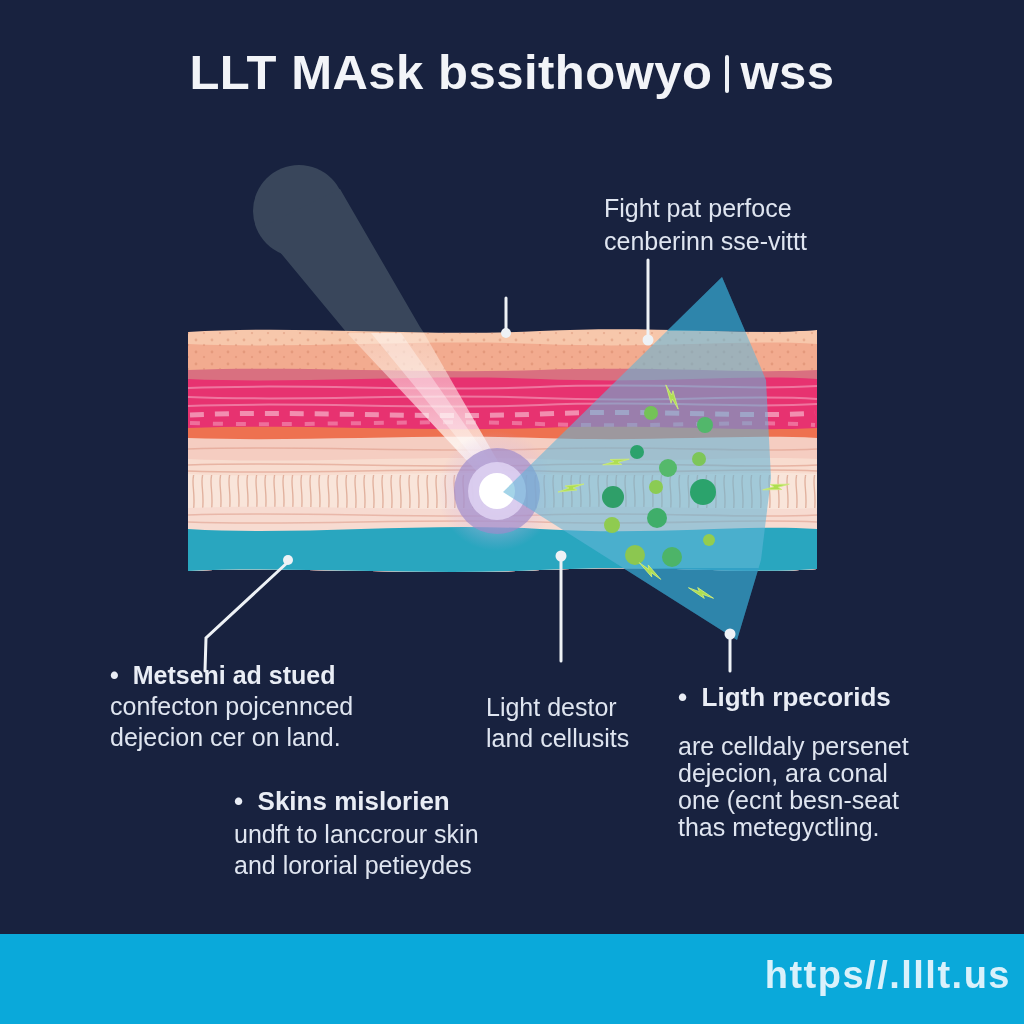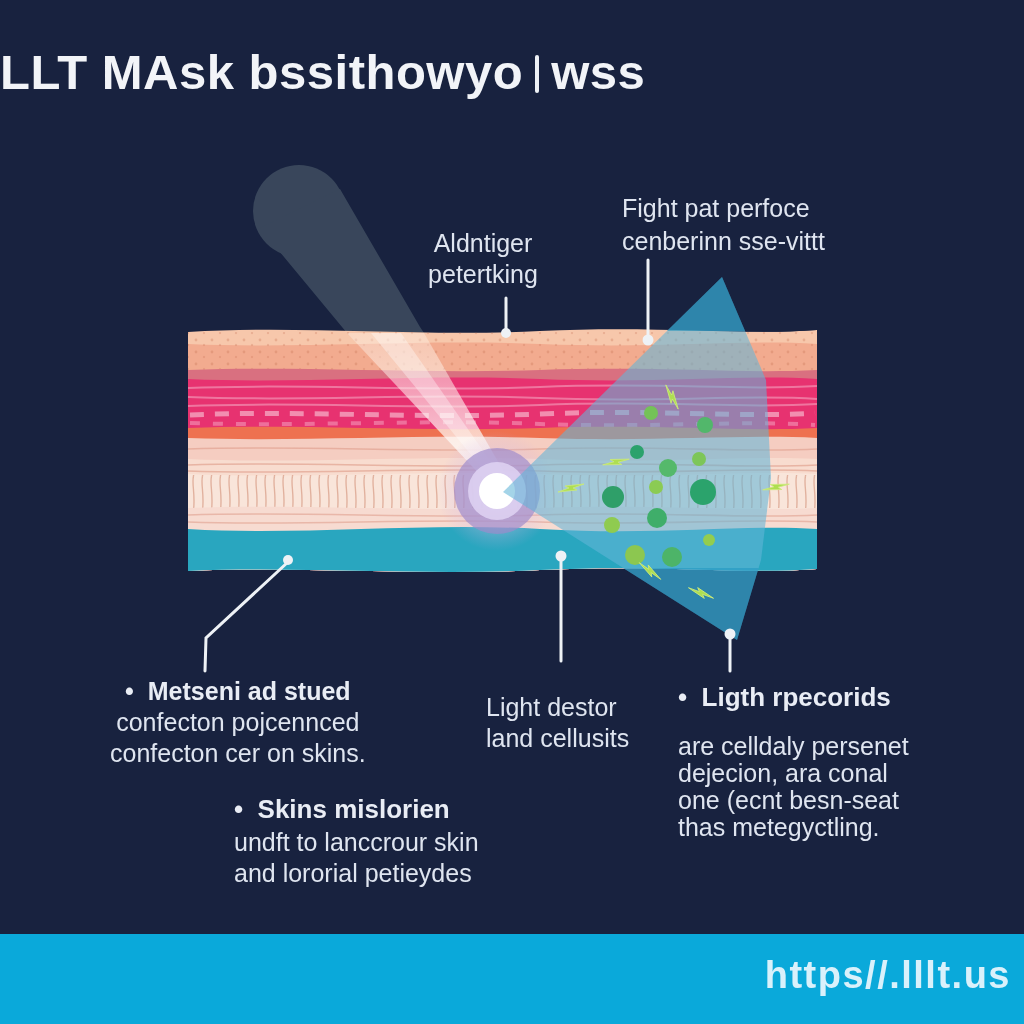--- a/index.html
+++ b/index.html
@@ -4,21 +4,21 @@
 <style>
   html,body{margin:0;padding:0;background:#0c1530;}
   .canvas{
     position:relative;width:1024px;height:1024px;overflow:hidden;
     background:#18223f;
     font-family:"Liberation Sans", sans-serif;
     -webkit-font-smoothing:antialiased;
   }
   .title-row{
     position:absolute;top:44px;left:0;width:100%;
-    display:flex;align-items:center;gap:12px;
+    display:flex;justify-content:center;align-items:center;gap:12px;
     color:#f2f4f8;font-size:49px;font-weight:700;letter-spacing:.5px;
   }
   .title-divider{width:4px;height:38px;background:#eef1f6;border-radius:2px;margin-top:4px;}
   .diagram-svg{position:absolute;left:0;top:0;}
   .label{
     position:absolute;color:#dfe5f0;font-size:25px;line-height:31px;font-weight:500;
   }
   .label .strong{font-weight:700;color:#e9edf5;}
   .lbl-center{text-align:center;}
   .small-lines{font-size:25px;line-height:27px;}
@@ -152,57 +152,53 @@
       <circle cx="648" cy="340" r="5.5" stroke="none"></circle>
       <polyline points="288,562 206,638 205,671" fill="none"></polyline>
       <circle cx="288" cy="560" r="5" stroke="none"></circle>
       <line x1="561" y1="560" x2="561" y2="661"></line>
       <circle cx="561" cy="556" r="5.5" stroke="none"></circle>
       <line x1="730" y1="638" x2="730" y2="671"></line>
       <circle cx="730" cy="634" r="5.5" stroke="none"></circle>
     </g>
   </svg>
 
-  <div class="label lbl-center" style="left:383px;top:228px;width:200px;">
-    <div>Aldntiger</div>
-    <div>petertking</div>
-  </div>
-
-  <div class="label" style="left:622px;top:192px;line-height:33px;">
+
+  <div class="label" style="left:604px;top:192px;line-height:33px;">
     <div>Fight pat perfoce</div>
     <div>cenberinn sse-vittt</div>
   </div>
 
-  <div class="label" style="left:110px;top:676px;text-align:center;">
+  <div class="label" style="left:110px;top:660px;">
     <div class="strong">
       <span>•</span>&nbsp;
       <span>Metseni ad stued</span>
     </div>
     <div>confecton pojcennced</div>
-    <div>confecton cer on skins.</div>
+    <div>dejecion cer on land.</div>
   </div>
 
   <div class="label" style="left:486px;top:680px;margin-top:12px;">
     <div>Light destor</div>
     <div>land cellusits</div>
   </div>
 
   <div class="label" style="left:678px;top:682px;">
     <div class="strong" style="font-size:26px;margin-bottom:20px;">
       <span>•</span>&nbsp;
       <span>Ligth rpecorids</span>
     </div>
     <div class="small-lines">are celldaly persenet</div>
     <div class="small-lines">dejecion, ara conal</div>
     <div class="small-lines">one (ecnt besn-seat</div>
     <div class="small-lines">thas metegyctling.</div>
   </div>
 
   <div class="label" style="left:234px;top:786px;">
-    <div class="strong" style="font-size:26px;margin-bottom:2px;margin-top:8px;">
+    <div class="strong" style="font-size:26px;margin-bottom:2px;">
       <span>•</span>&nbsp;
       <span>Skins mislorien</span>
     </div>
     <div>undft to lanccrour skin</div>
     <div>and lororial petieydes</div>
   </div>
 
   <div class="footer-bar">
     <div class="footer-url">https//.lllt.us</div>
   </div>

